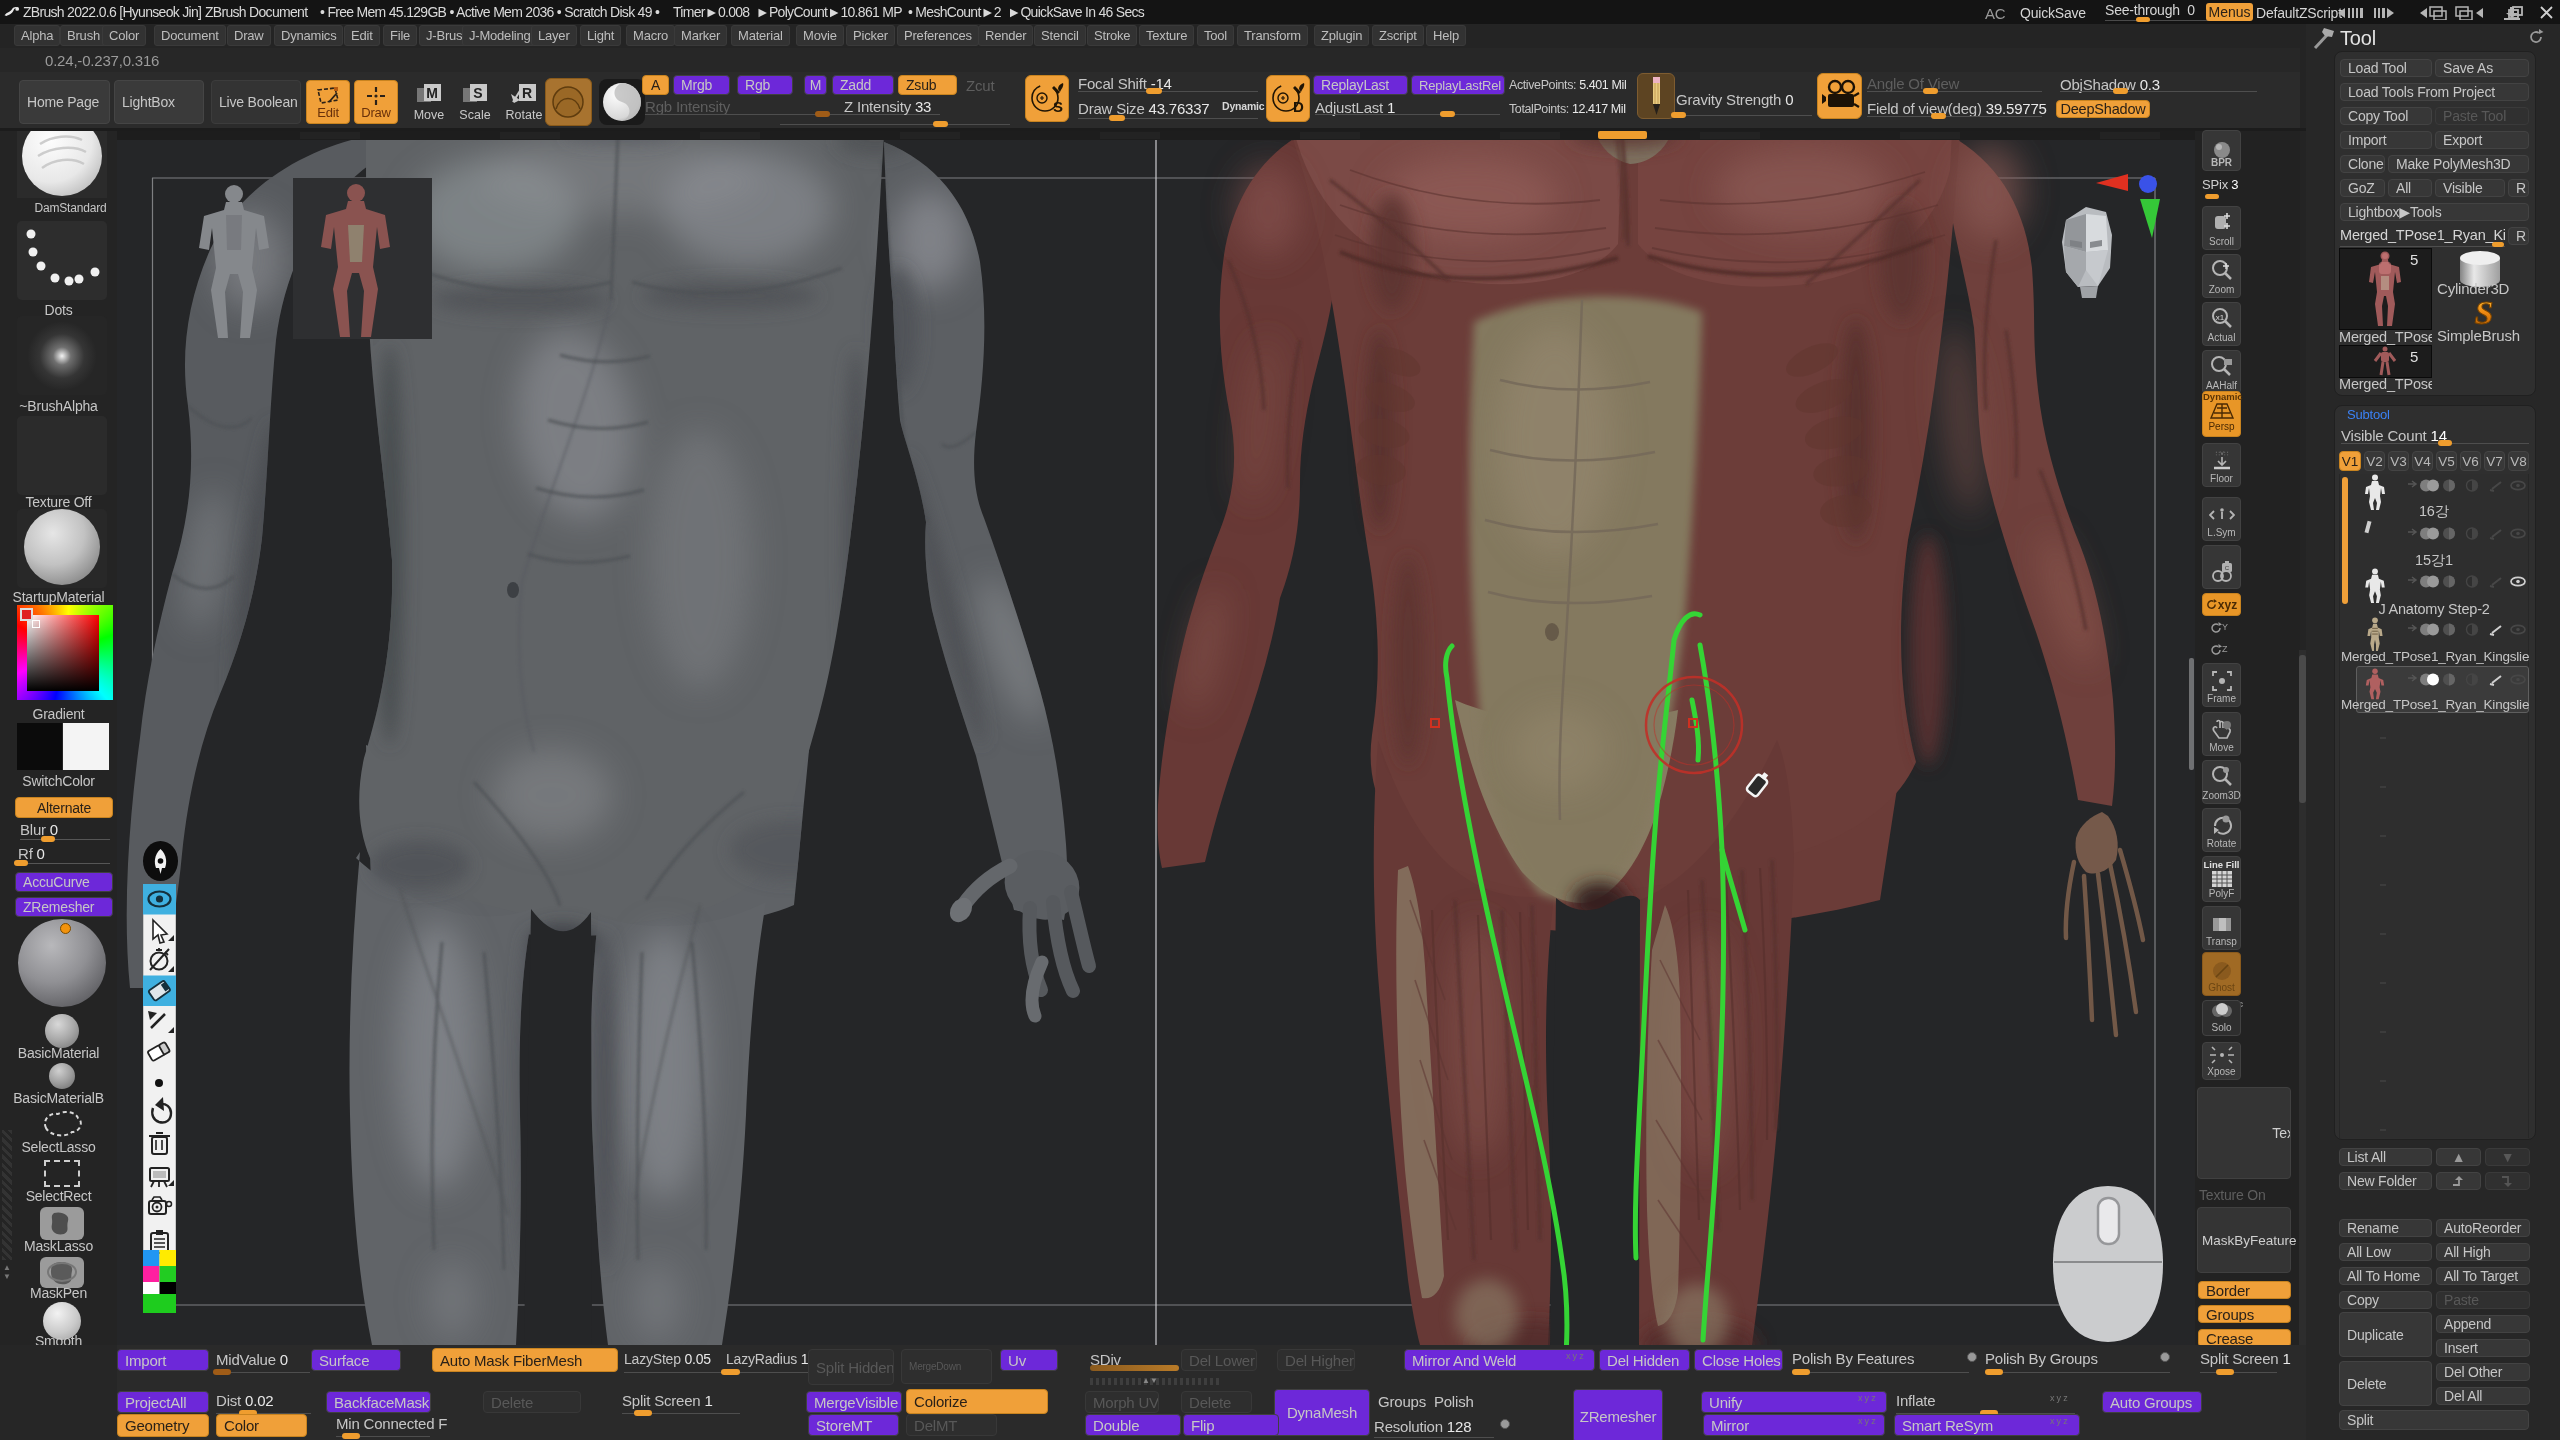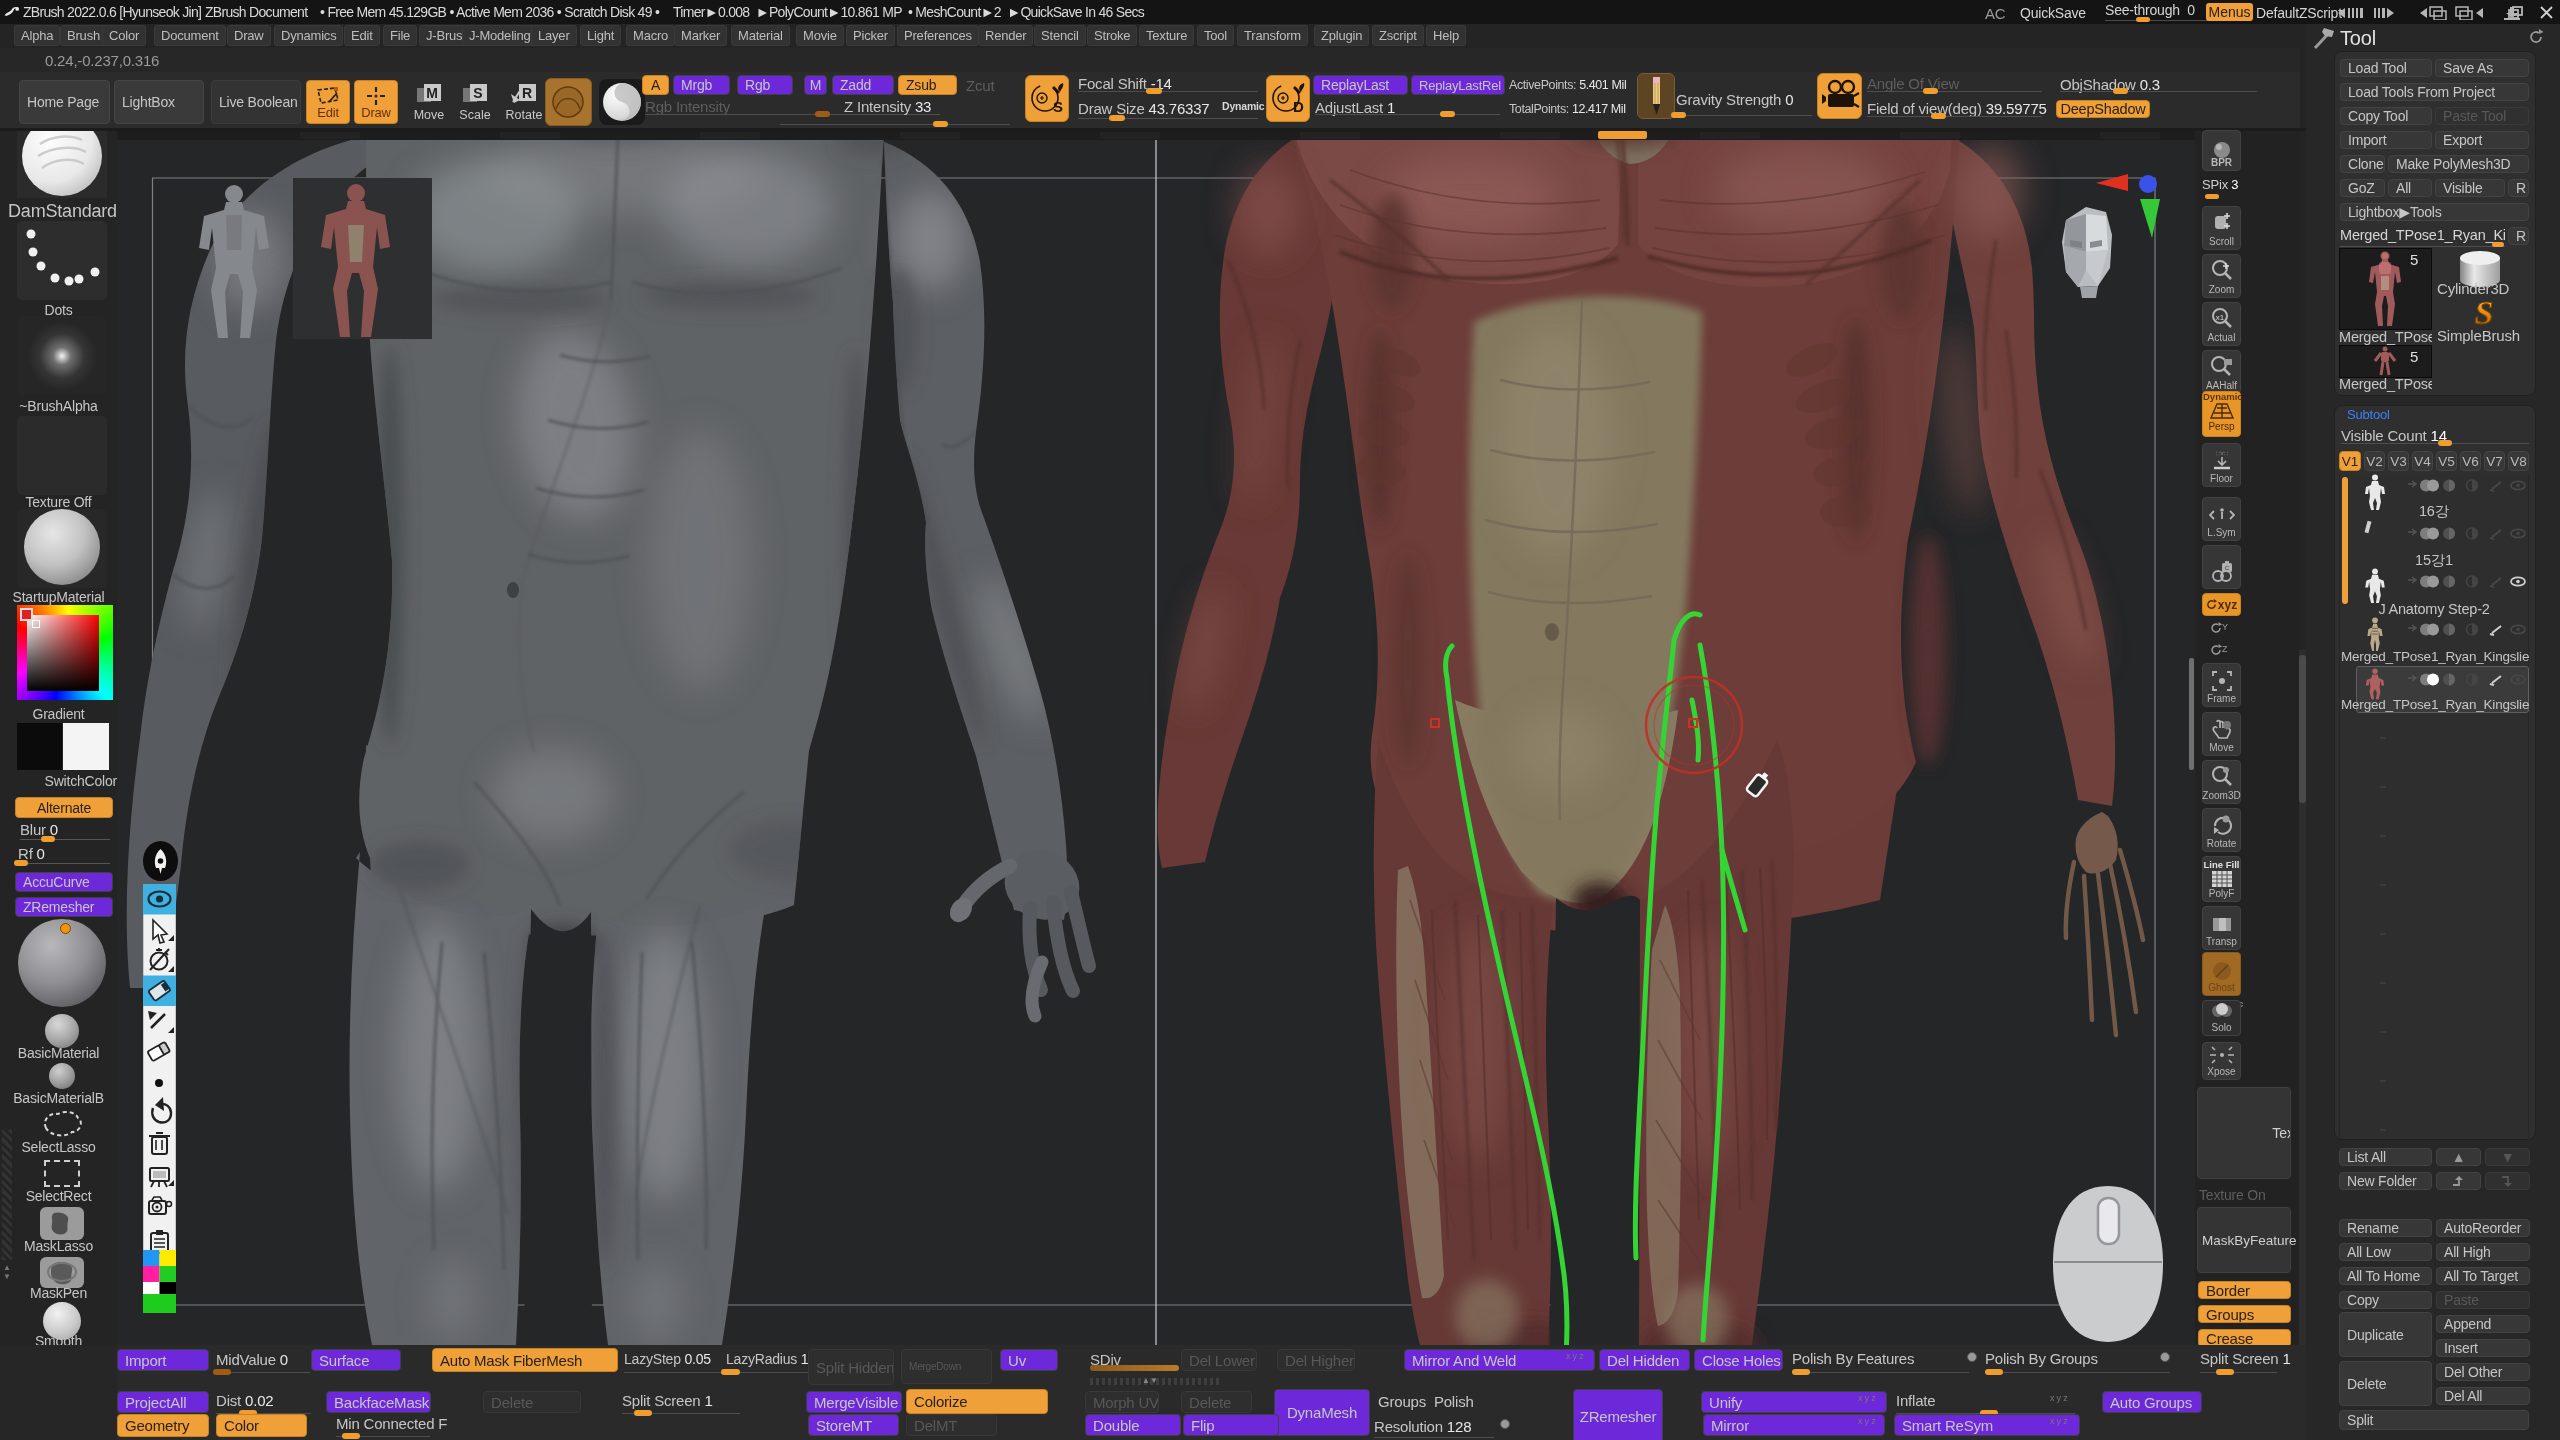--- a/index.html
+++ b/index.html
@@ -233,21 +233,21 @@
 <div class="abs" style="left:0;top:131px;width:117px;height:1309px;background:#242424;overflow:hidden">
  <div class="abs" style="left:17px;top:-13px;width:90px;height:80px;background:#2b2b2b"></div>
  <div class="abs" style="left:22px;top:-15px;width:80px;height:80px;border-radius:50%;background:radial-gradient(circle at 35% 30%, #fdfdfd, #e8e8e8 55%, #b9b9b9 85%, #9a9a9a)"></div>
  <svg class="abs" style="left:22px;top:-15px" width="80" height="80" viewBox="0 0 80 80">
         <g fill="none" stroke="#c3c3c3" stroke-width="2.5" opacity="0.8">
           <path d="M18 28 C30 20 48 18 60 24"></path>
           <path d="M16 40 C30 31 52 29 64 36"></path>
           <path d="M20 52 C32 43 50 41 62 48"></path>
         </g>
       </svg>
- <div class="lbl" style="left:4px;top:71px;width:117px;text-align:center;font-size:18px">DamStandard</div>
+ <div class="lbl" style="left:12px;top:71px;width:117px;text-align:center;font-size:12px">DamStandard</div>
  <div class="abs" style="left:17px;top:90px;width:90px;height:79px;background:#2d2d2d;border-radius:5px">
   <svg width="90" height="79" viewBox="0 0 90 79">
           <g fill="#f0f0f0">
             <circle cx="14" cy="13" r="4.5"></circle>
             <circle cx="16" cy="31" r="4.5"></circle>
             <circle cx="24" cy="45" r="4.5"></circle>
             <circle cx="38" cy="57" r="4.5"></circle>
             <circle cx="52" cy="60" r="4.5"></circle>
             <circle cx="62" cy="58" r="4.5"></circle>
             <circle cx="78" cy="51" r="4.5"></circle>
@@ -263,21 +263,21 @@
  <div class="abs" style="left:17px;top:378px;width:90px;height:79px;background:#282828;border-radius:5px"></div>
  <div class="abs" style="left:24px;top:378px;width:76px;height:76px;border-radius:50%;background:radial-gradient(circle at 38% 32%, #e6e6e6, #c2c2c2 45%, #8a8a8a 80%, #6f6f6f)"></div>
  <div class="lbl" style="left:0;top:459px;width:117px;text-align:center;font-size:14px">StartupMaterial</div>
  <div class="abs" style="left:17px;top:474px;width:96px;height:95px;background:conic-gradient(from 300deg, #f00, #ff0 18%, #0f0 36%, #0ff 55%, #00f 70%, #f0f 85%, #f00)"></div>
  <div class="abs" style="left:27px;top:484px;width:72px;height:76px;background:linear-gradient(to bottom, rgba(0,0,0,0) 0%, #000 100%), linear-gradient(to right, #fff, #f00)"></div>
  <div class="abs" style="left:20px;top:477px;width:13px;height:13px;background:#e02020;border:2px solid #ddd"></div>
  <div class="abs" style="left:32px;top:489px;width:8px;height:8px;border:1.5px solid #fff"></div>
  <div class="lbl" style="left:0;top:576px;width:117px;text-align:center;font-size:14px">Gradient</div>
  <div class="abs" style="left:17px;top:592px;width:45px;height:47px;background:#0b0b0b"></div>
  <div class="abs" style="left:63px;top:592px;width:46px;height:47px;background:#f4f4f4"></div>
- <div class="lbl" style="left:0;top:643px;width:117px;text-align:right;font-size:14px">SwitchColor</div>
+ <div class="lbl" style="left:0;top:643px;width:117px;text-align:center;font-size:14px">SwitchColor</div>
  <div class="btn or c" style="left:15px;top:666px;width:98px;height:21px">Alternate</div>
  <div class="lbl" style="left:20px;top:691px">Blur <span style="color:#e8e8e8">0</span></div>
  <div class="sl" style="left:20px;top:708px;width:90px"></div>
  <div class="th" style="left:41px;top:705px;width:14px"></div>
  <div class="lbl" style="left:18px;top:715px">Rf <span style="color:#e8e8e8">0</span></div>
  <div class="sl" style="left:18px;top:732px;width:92px"></div>
  <div class="th" style="left:14px;top:729px;width:14px"></div>
  <div class="btn" style="left:15px;top:741px;width:98px;height:20px">AccuCurve</div>
  <div class="btn" style="left:15px;top:766px;width:98px;height:20px">ZRemesher</div>
  <div class="abs" style="left:18px;top:788px;width:88px;height:88px;border-radius:50%;background:radial-gradient(circle at 38% 30%, #b8b8bb, #909094 45%, #606064 80%, #4a4a4e)"></div>

